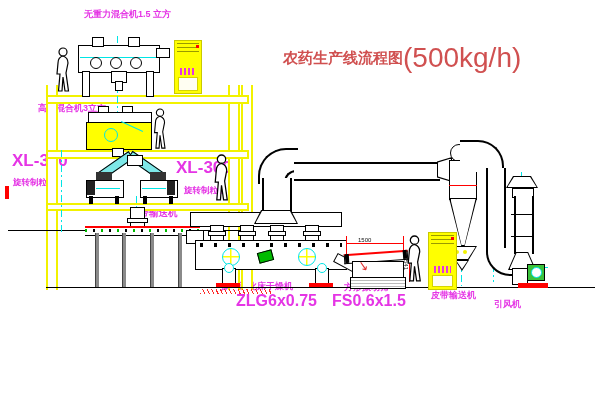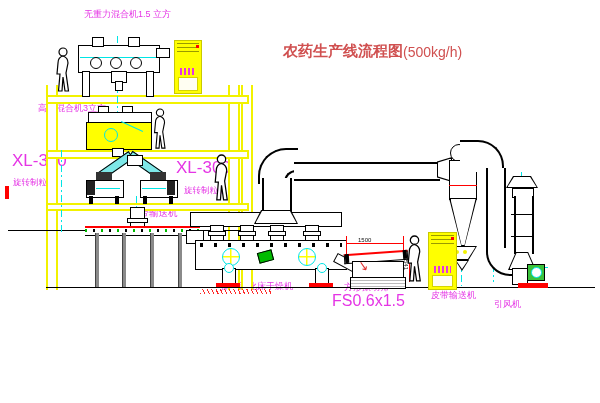--- a/index.html
+++ b/index.html
@@ -1,19 +1,19 @@
 <!DOCTYPE html>
 <html><head>
 <meta charset="utf-8">
 <style>
   html,body{margin:0;padding:0;background:#fff;}
   #canvas{position:relative;width:600px;height:403px;background:#ffffff;overflow:hidden;
           font-family:"Liberation Sans","DejaVu Sans",sans-serif;}
   .abs{position:absolute;}
-  .lbl{position:absolute;color:#e535e5;white-space:nowrap;line-height:1;}
+  .lbl{position:absolute;color:#e535e5;white-space:nowrap;line-height:1;font-weight:bold;}
   .blk{position:absolute;color:#111;white-space:nowrap;line-height:1;}
   
   .ycol{position:absolute;width:8px;border-left:2px solid #f2f200;border-right:2px solid #f2f200;background:#fff;}
   .yslab{position:absolute;border:2px solid #f2f200;background:#fff;}
   
   .box{position:absolute;background:#fff;border:1px solid #000;}
   .pipe-h{position:absolute;background:#fff;border-top:2px solid #000;border-bottom:2px solid #000;}
   .pipe-v{position:absolute;background:#fff;border-left:2px solid #000;border-right:2px solid #000;}
   
   .clv{position:absolute;width:1px;background:repeating-linear-gradient(to bottom,#00e5e5 0 7px,transparent 7px 10px,#00e5e5 10px 12px,transparent 12px 15px);}
@@ -35,30 +35,31 @@
   .person{position:absolute;}
 </style>
 </head>
 <body>
 
 <div id="canvas">
 
   <div class="lbl" style="left:84px;top:10px;font-size:9px;">无重力混合机1.5 立方</div>
 
   <div class="abs" style="left:283px;top:42px;">
-    <span style="color:#d05050;font-size:15px;font-weight:bold;vertical-align:middle;">农药生产线流程图</span><span style="color:#d05050;font-size:14px;vertical-align:middle;">(500kg/h)</span>
+    <span style="color:#d05050;font-size:15px;font-weight:bold;vertical-align:middle;">农药生产线流程图</span><span style="color:#d05050;font-size:28px;vertical-align:middle;">(500kg/h)</span>
   </div>
 
   <div class="lbl" style="left:12px;top:152px;font-size:17px;">XL-300</div>
   <div class="lbl" style="left:13px;top:178px;font-size:8.5px;">旋转制粒机</div>
   <div class="lbl" style="left:176px;top:159px;font-size:17px;">XL-300</div>
   <div class="lbl" style="left:184px;top:186px;font-size:8.5px;">旋转制粒机</div>
   <div class="lbl" style="left:38px;top:104px;font-size:9px;">高速混合机3立方</div>
   <div class="lbl" style="left:130px;top:208px;font-size:9.5px;">皮带输送机</div>
   <div class="lbl" style="left:221px;top:282px;font-size:9px;">振动流化床干燥机</div>
+  <div class="lbl" style="left:236px;top:293px;font-size:16px;">ZLG6x0.75</div>
   <div class="lbl" style="left:344px;top:283px;font-size:9px;">方形振动筛</div>
   <div class="lbl" style="left:332px;top:293px;font-size:16px;">FS0.6x1.5</div>
   <div class="lbl" style="left:431px;top:291px;font-size:9px;">皮带输送机</div>
   <div class="lbl" style="left:494px;top:300px;font-size:9px;">引风机</div>
   <div class="blk" style="left:452px;top:178px;font-size:6px;">Φ400</div>
   <div class="blk" style="left:358px;top:237px;font-size:6px;">1500</div>
   <div class="blk" style="left:401px;top:262px;font-size:6px;transform:rotate(90deg);">541</div>
 
   <div class="ycol" style="left:46px;top:85px;height:205px;"></div>
   <div class="ycol" style="left:228px;top:85px;height:205px;"></div>

